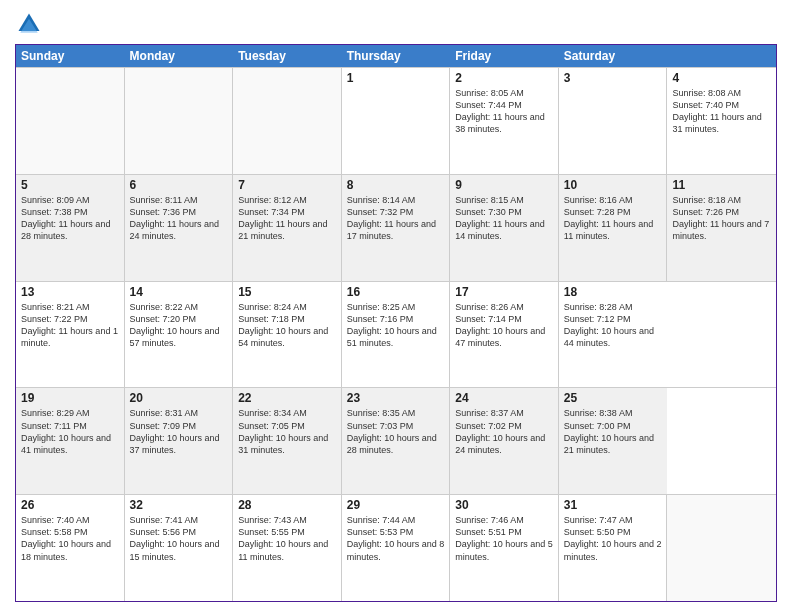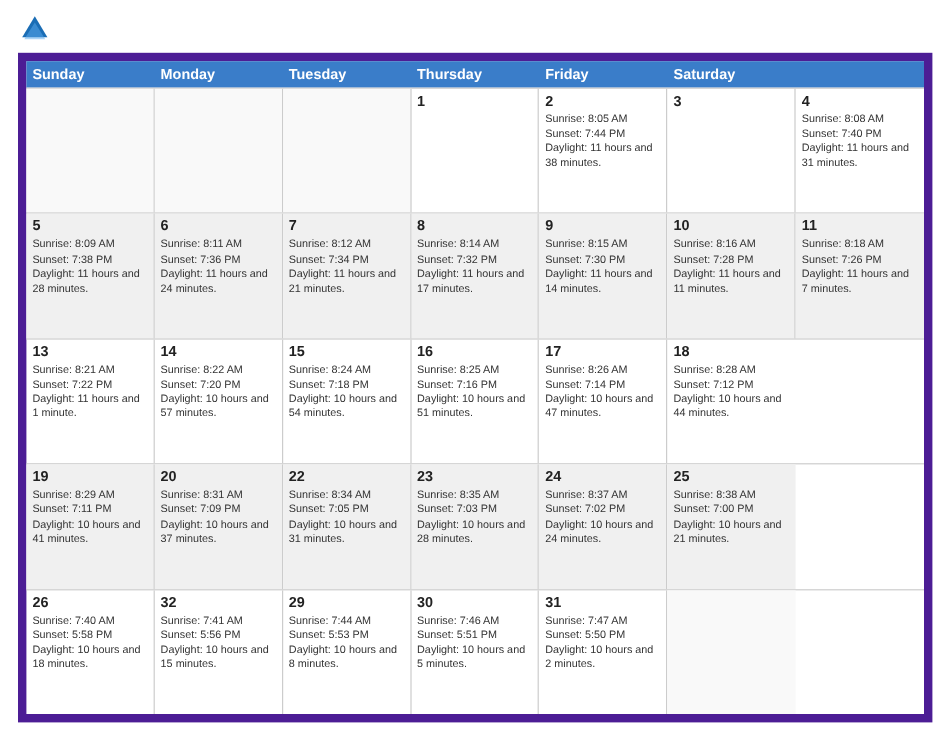--- a/index.html
+++ b/index.html
@@ -57,21 +57,21 @@
       line-height: 1.1;
     }
     .location {
       font-size: 14px;
       color: #444;
     }
     .calendar {
       flex: 1;
       display: flex;
       flex-direction: column;
-      border: 7px solid #4c1d95;
+      border: 1px solid #4c1d95;
     }
     .cal-header {
       display: grid;
       grid-template-columns: repeat(7, 1fr);
       background: #3a7dc9;
     }
     .cal-header-cell {
       color: #fff;
       font-size: 12px;
       font-weight: bold;
@@ -322,20 +322,27 @@
 and 18 minutes.</div>
           </div>
           <div class="cal-cell">
             <div class="day-number">32</div>
             <div class="day-info">Sunrise: 7:41 AM
 Sunset: 5:56 PM
 Daylight: 10 hours
 and 15 minutes.</div>
           </div>
           <div class="cal-cell">
+            <div class="day-number">28</div>
+            <div class="day-info">Sunrise: 7:43 AM
+Sunset: 5:55 PM
+Daylight: 10 hours
+and 11 minutes.</div>
+          </div>
+          <div class="cal-cell">
             <div class="day-number">29</div>
             <div class="day-info">Sunrise: 7:44 AM
 Sunset: 5:53 PM
 Daylight: 10 hours
 and 8 minutes.</div>
           </div>
           <div class="cal-cell">
             <div class="day-number">30</div>
             <div class="day-info">Sunrise: 7:46 AM
 Sunset: 5:51 PM

